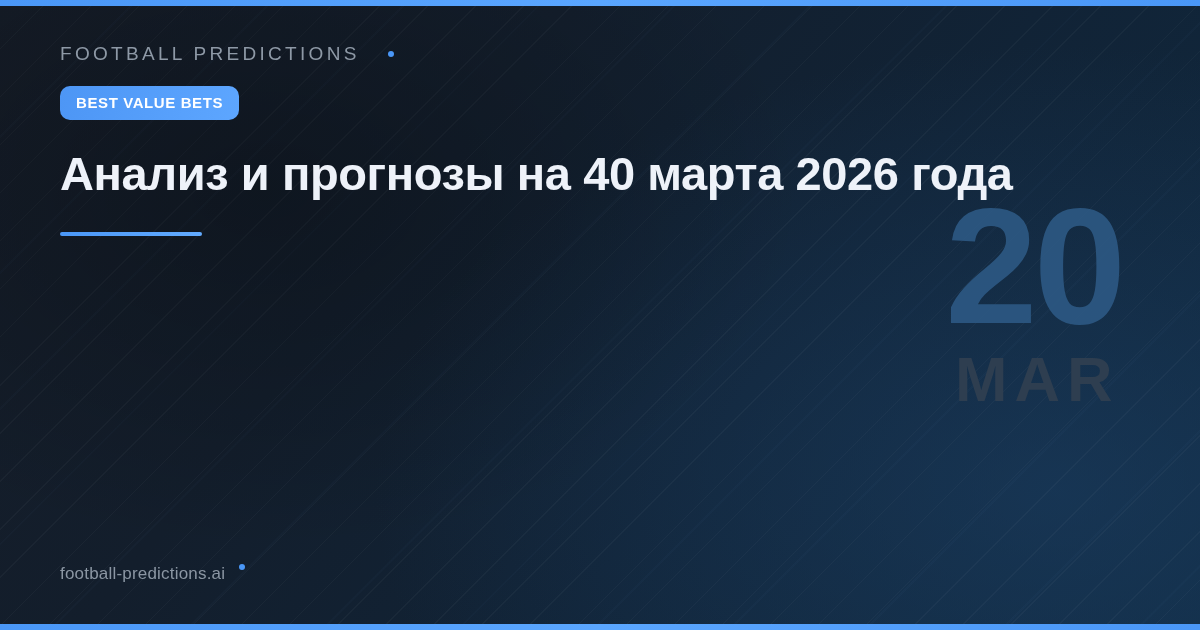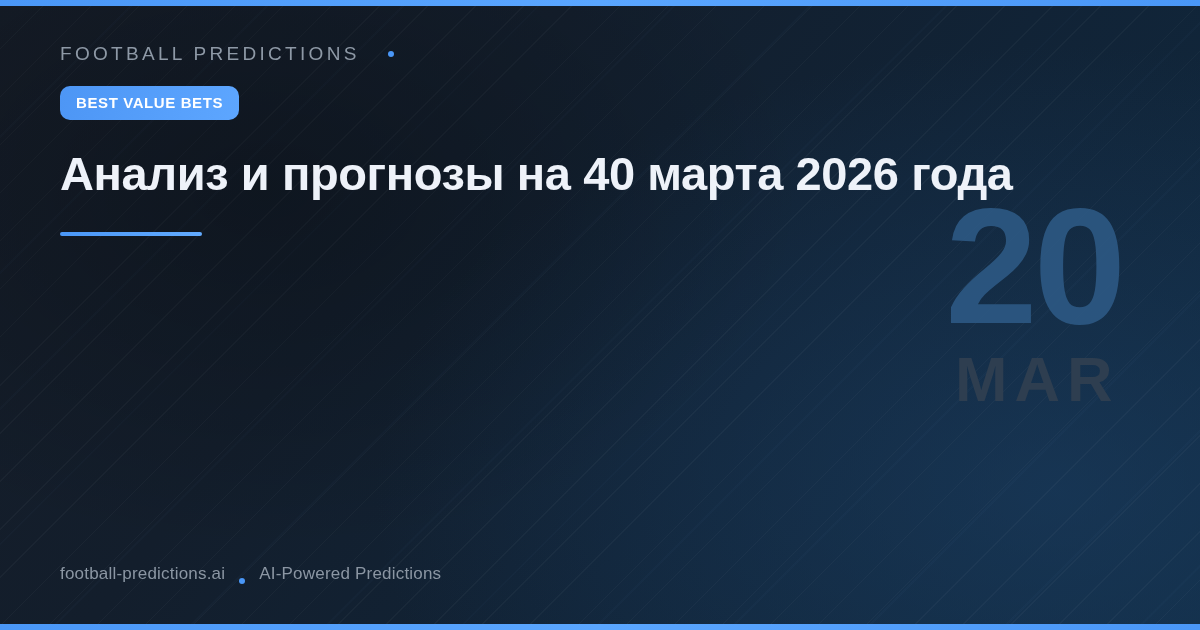--- a/index.html
+++ b/index.html
@@ -151,21 +151,21 @@
     border-radius: 2px;
     background: linear-gradient(90deg, #4a97f7 0%, #62abff 100%);
   }
 
   
   .footer {
     position: absolute;
     left: 60px;
     bottom: 46px;
     display: flex;
-    align-items: flex-end;
+    align-items: flex-start;
     gap: 14px;
   }
   .footer-domain {
     font-size: 17px;
     color: #8b96a3;
     letter-spacing: 0.2px;
   }
   .footer-dot {
     width: 6px;
     height: 6px;
@@ -208,16 +208,15 @@
     </div>
 
     <h1 class="headline">Анализ и прогнозы на 40 марта 2026 года</h1>
 
     <div class="accent-bar"></div>
   </div>
 
   <div class="footer">
     <span class="footer-domain">football-predictions.ai</span>
     <span class="footer-dot"></span>
-    <span class="footer-tagline">AI-Powered Predictions</span>
   </div>
 
 </div>
 
 </body></html>

